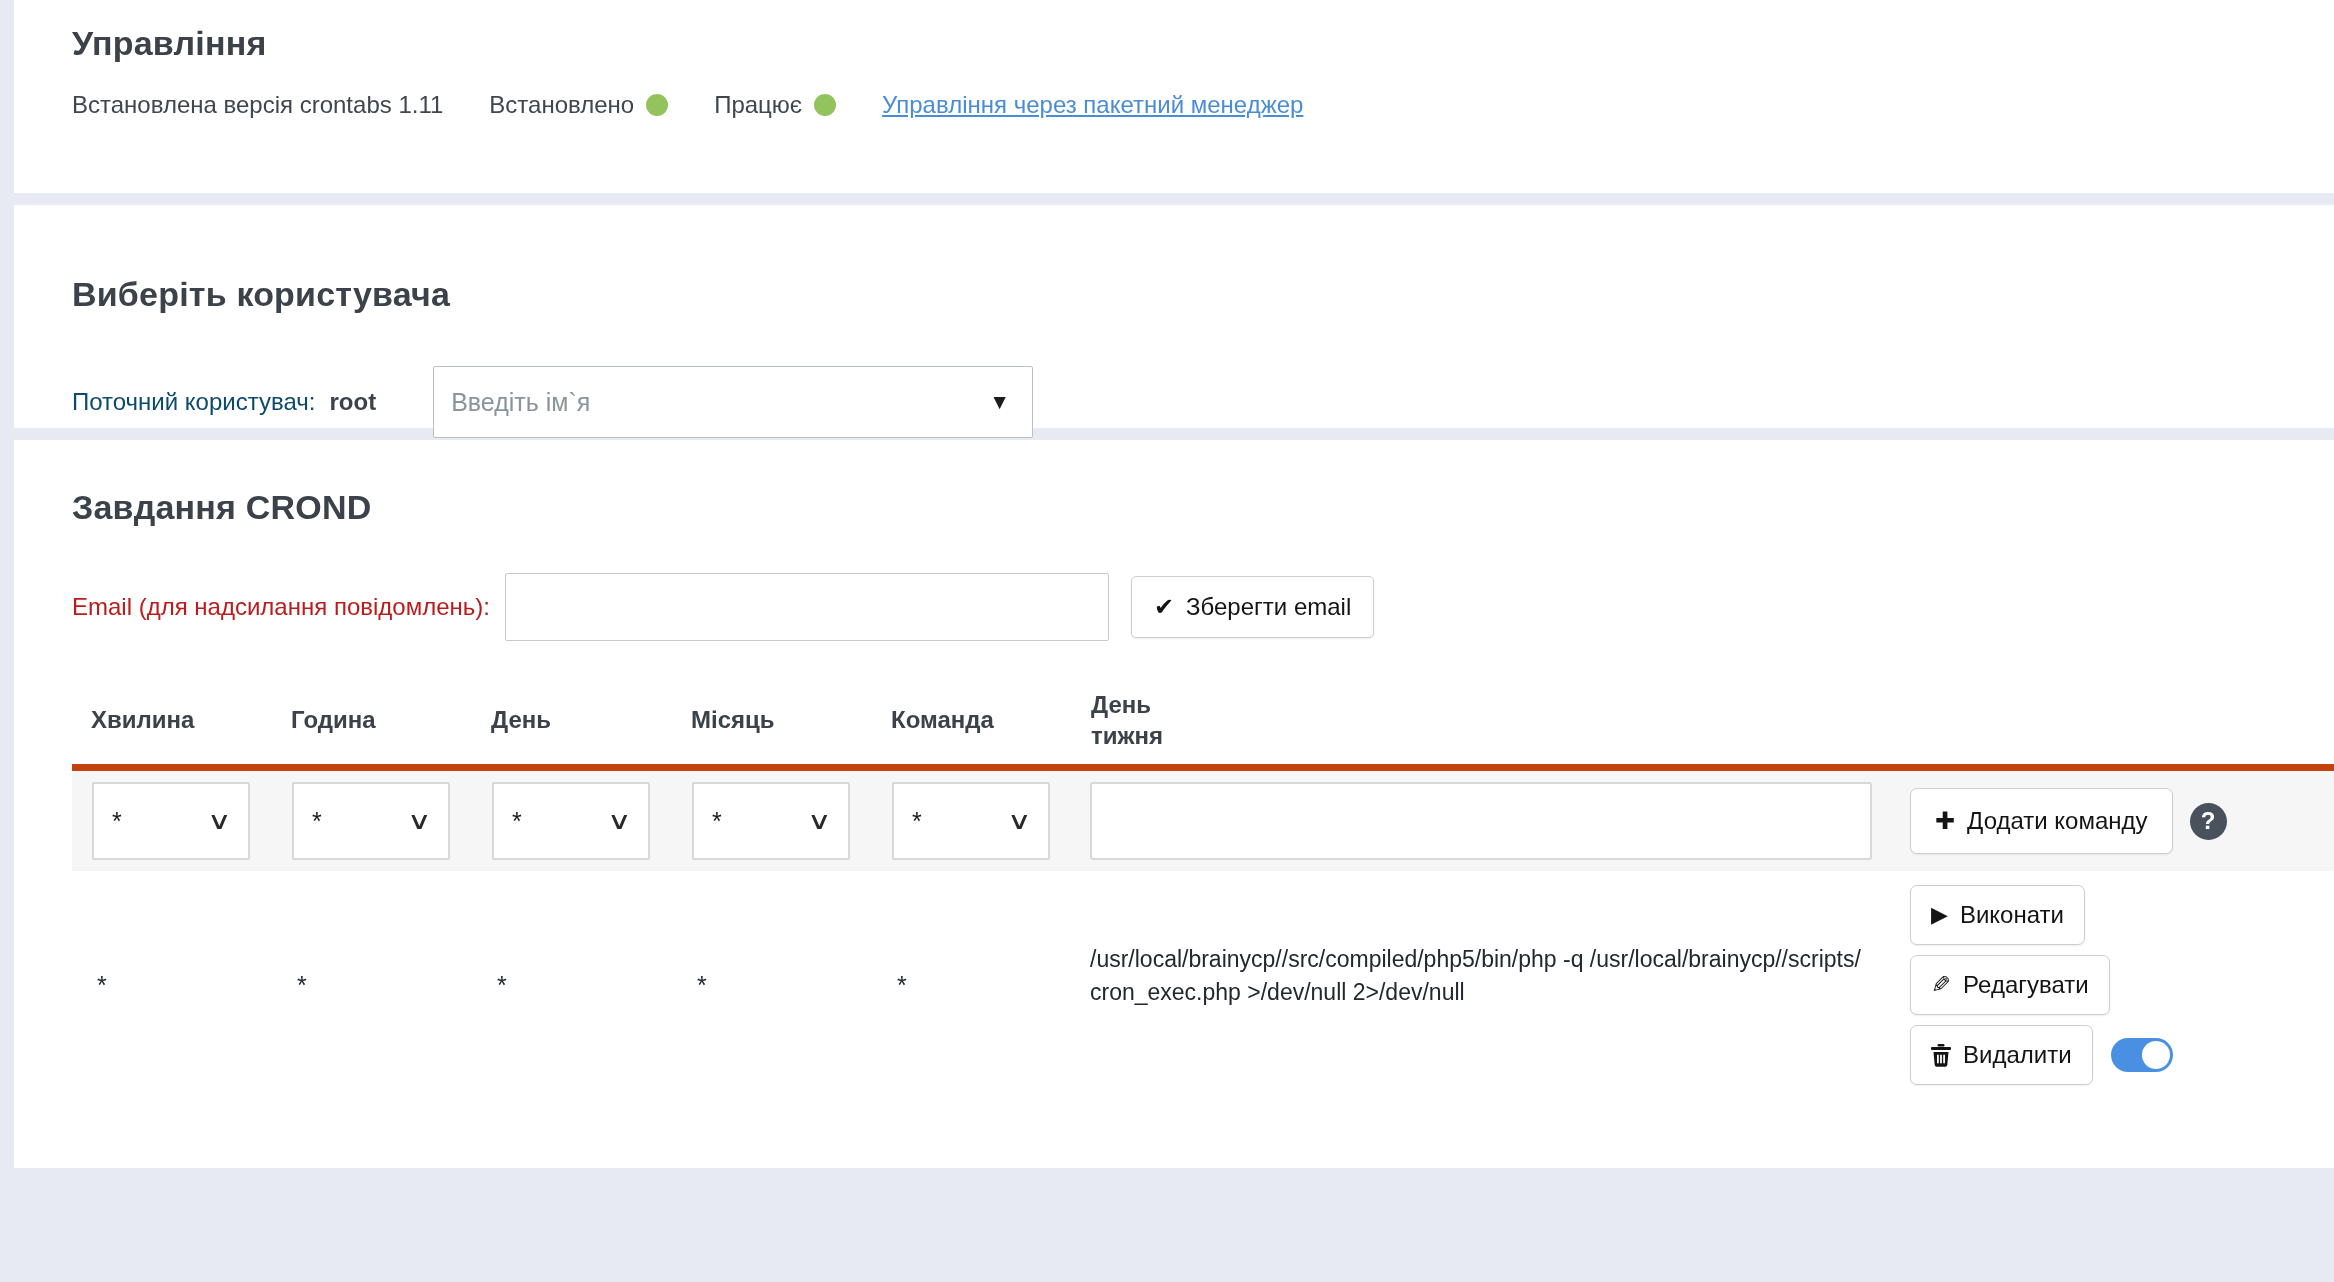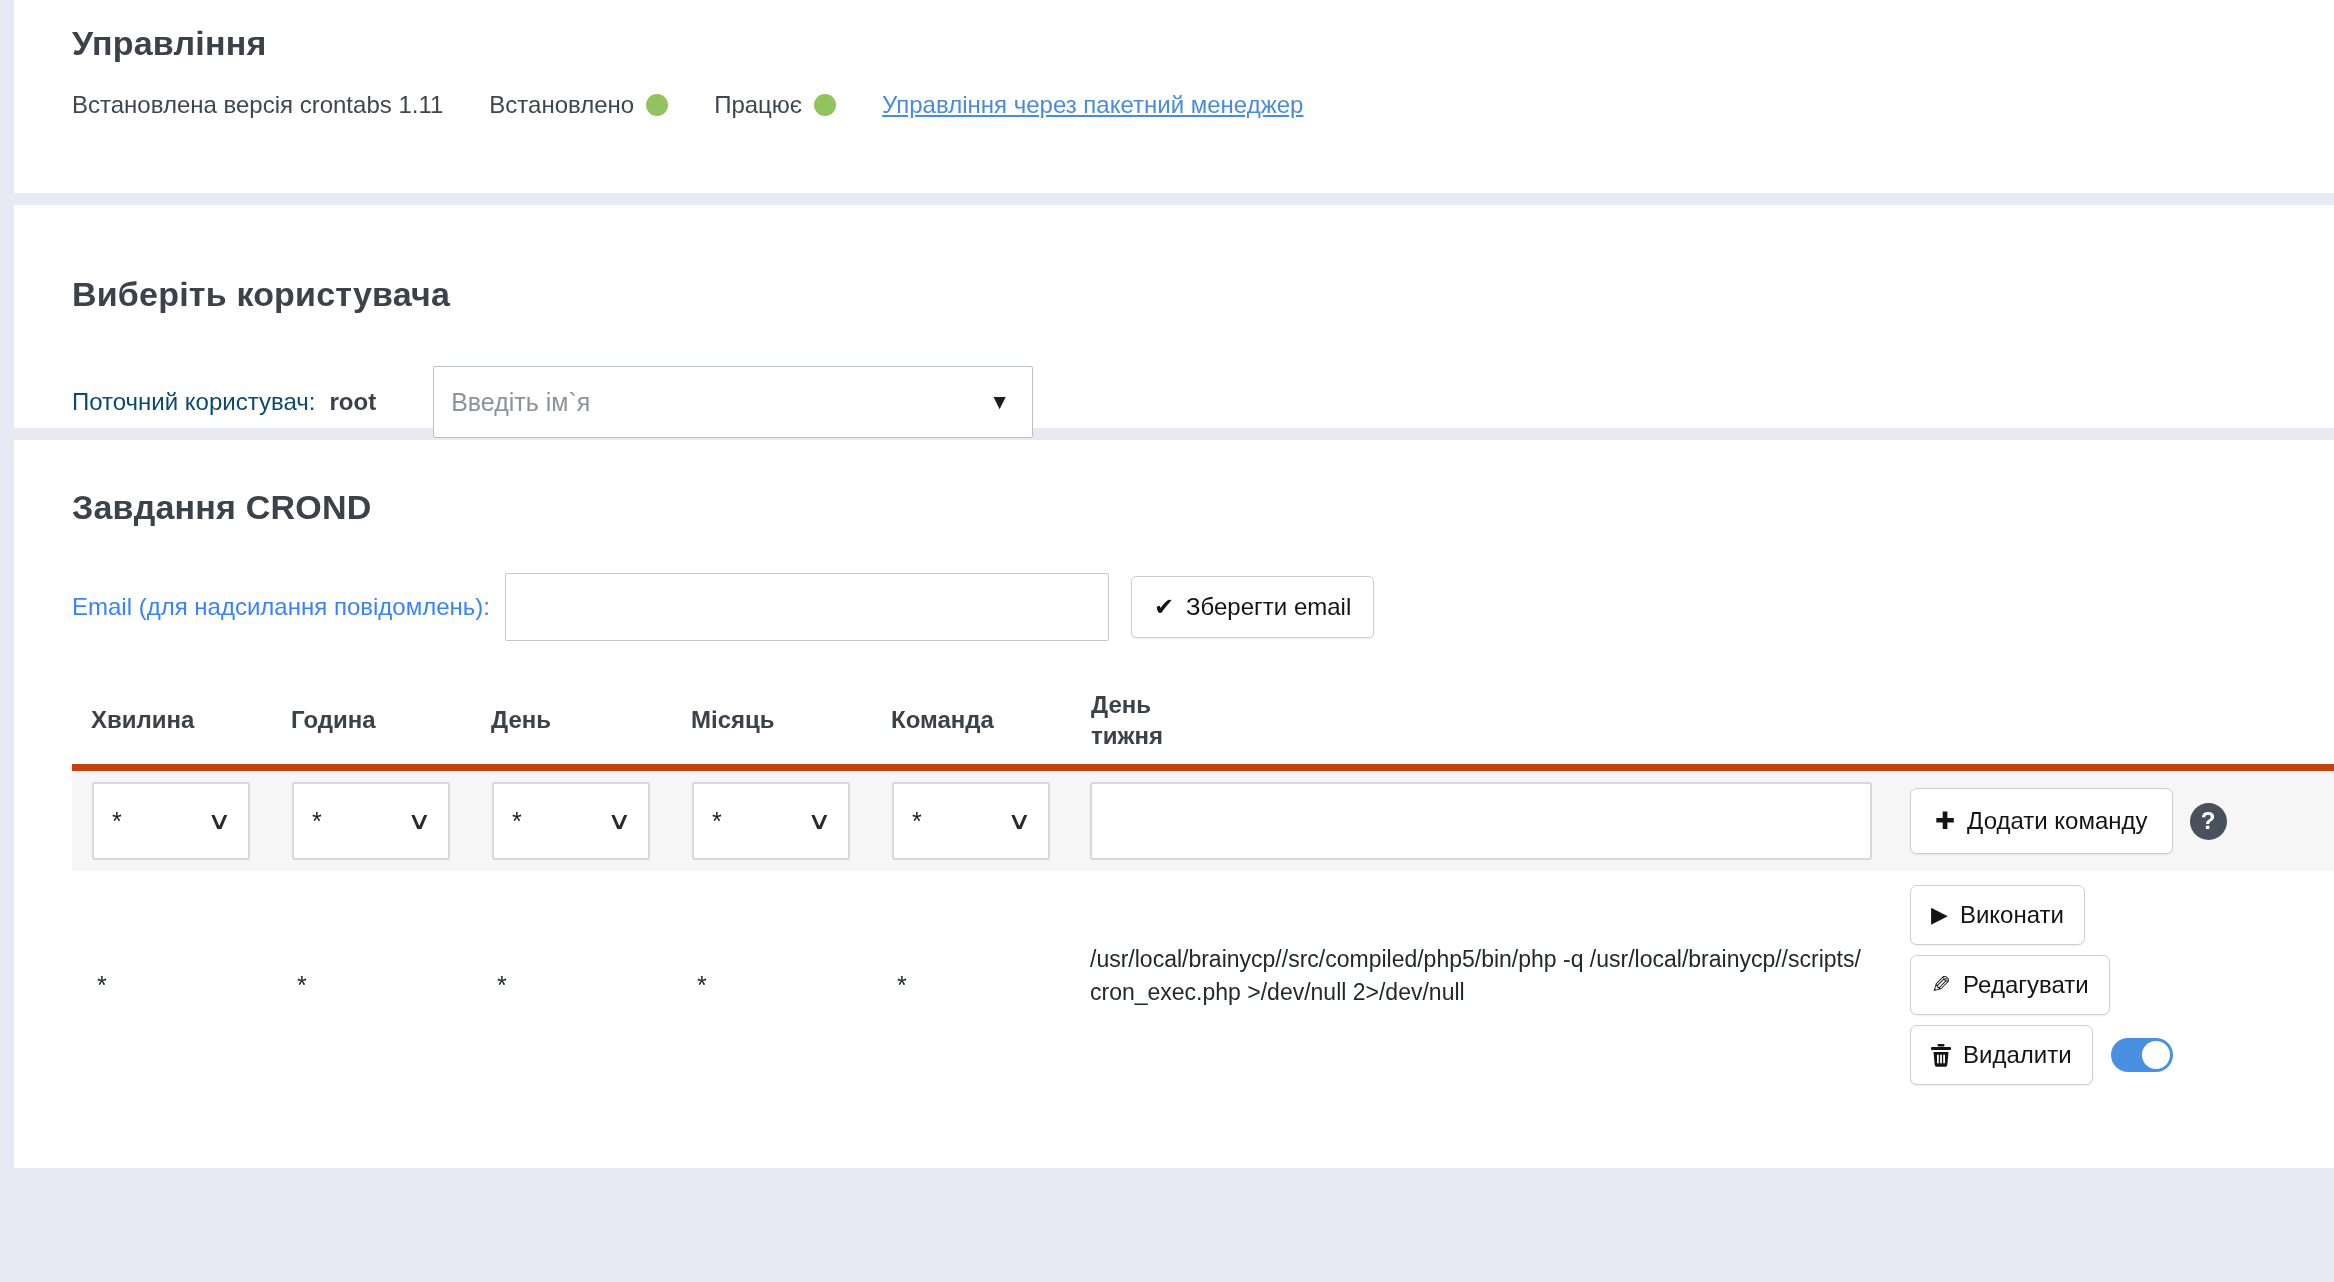--- a/index.html
+++ b/index.html
@@ -75,21 +75,21 @@
   .fake-select .caret { color: #1c1c1c; font-size: 21px; }
 
   
   #card-crond { height: 728px; padding-top: 48px; }
   .email-row {
     margin-top: 46px;
     display: flex;
     align-items: center;
     font-size: 24px;
   }
-  .email-label { color: #3b82f6; }
+  .email-label { color: #b91c1c; }
   .email-input {
     margin-left: 15px;
     width: 604px; height: 68px;
     border: 1px solid #c9c9c9;
     border-radius: 2px;
     background: #fff;
     font-size: 24px;
     padding: 0 14px;
     outline: none;
   }

